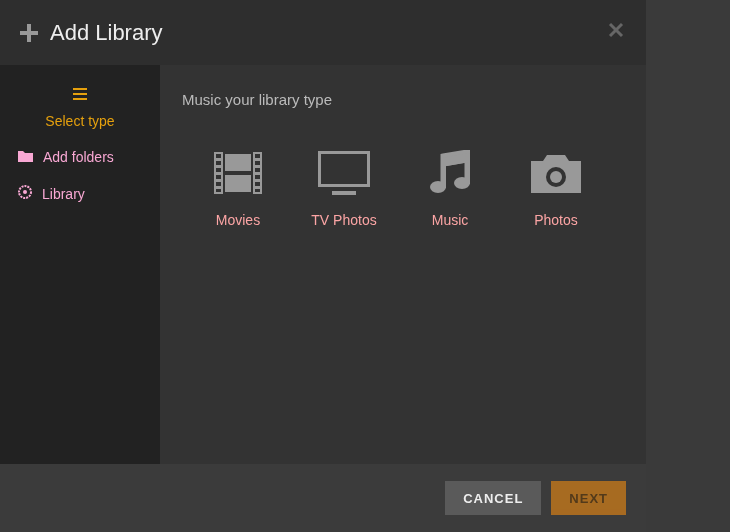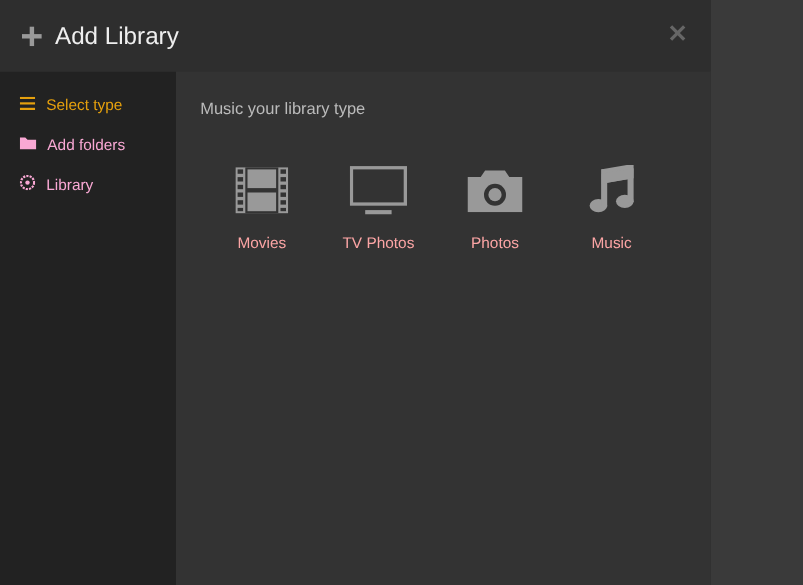--- a/index.html
+++ b/index.html
@@ -60,20 +60,21 @@
     display: flex;
     align-items: center;
     padding: 10px 18px;
     color: #f9a8d4;
     cursor: pointer;
     font-size: 14px;
     gap: 10px;
   }
   .side-item.active {
     color: #e5a00d;
+    flex-direction: column;
   }
   .side-item svg { flex-shrink: 0; }
 
   .content {
     flex: 1;
     background: #333;
     padding: 26px 20px;
   }
   .content-title {
     color: #bbb;
@@ -228,43 +229,47 @@
               <rect x="0" y="0" width="52" height="36" fill="#999"></rect>
               <rect x="3" y="3" width="46" height="30" fill="#333"></rect>
               <rect x="14" y="40" width="24" height="4" fill="#999"></rect>
             </svg>
           </div>
           <div class="label">TV Photos</div>
         </div>
 
         <div class="type-card">
           <div class="icon-wrap">
-            <svg width="50" height="40" viewBox="0 0 50 40">
-              <path d="M0 8 L12 8 L16 2 L34 2 L38 8 L50 8 L50 40 L0 40 Z" fill="#999"></path>
-              <circle cx="25" cy="24" r="10" fill="#333"></circle>
-              <circle cx="25" cy="24" r="6" fill="#999"></circle>
-            </svg>
-          </div>
-          <div class="label">Photos</div>
-        </div>
-
-        <div class="type-card">
-          <div class="icon-wrap">
             <svg width="42" height="46" viewBox="0 0 42 46">
               <path d="M14 4 L38 0 L38 32 L14 36 Z" fill="none"></path>
               <path d="M14 6 L38 2 L38 10 L14 14 Z M14 6 L14 36 M38 2 L38 32" stroke="#999" stroke-width="5" fill="none"></path>
               <ellipse cx="9" cy="37" rx="8" ry="6" fill="#999"></ellipse>
               <ellipse cx="33" cy="33" rx="8" ry="6" fill="#999"></ellipse>
               <rect x="12" y="4" width="5" height="34" fill="#999"></rect>
               <rect x="36" y="0" width="5" height="34" fill="#999"></rect>
               <path d="M12 8 L41 3 L41 12 L12 17 Z" fill="#999"></path>
             </svg>
           </div>
           <div class="label">Music</div>
         </div>
 
+        <div class="type-card">
+          <div class="icon-wrap">
+            <svg width="50" height="40" viewBox="0 0 50 40">
+              <path d="M0 8 L12 8 L16 2 L34 2 L38 8 L50 8 L50 40 L0 40 Z" fill="#999"></path>
+              <circle cx="25" cy="24" r="10" fill="#333"></circle>
+              <circle cx="25" cy="24" r="6" fill="#999"></circle>
+            </svg>
+          </div>
+          <div class="label">Photos</div>
+        </div>
+
 
       </div>
     </div>
   </div>
 
+  <div class="footer">
+    <button class="btn btn-cancel">CANCEL</button>
+    <button class="btn btn-next">NEXT</button>
+  </div>
 
 </div>
 
 </body></html>

